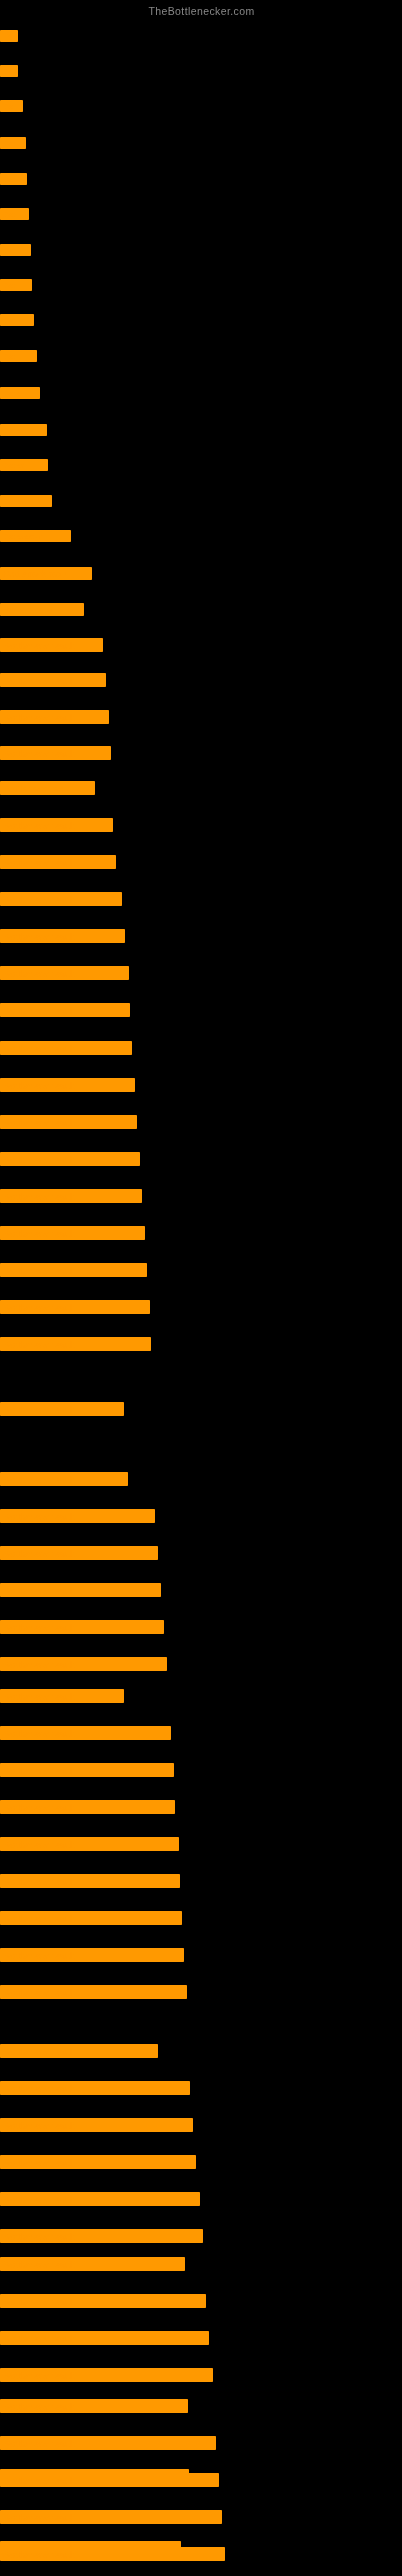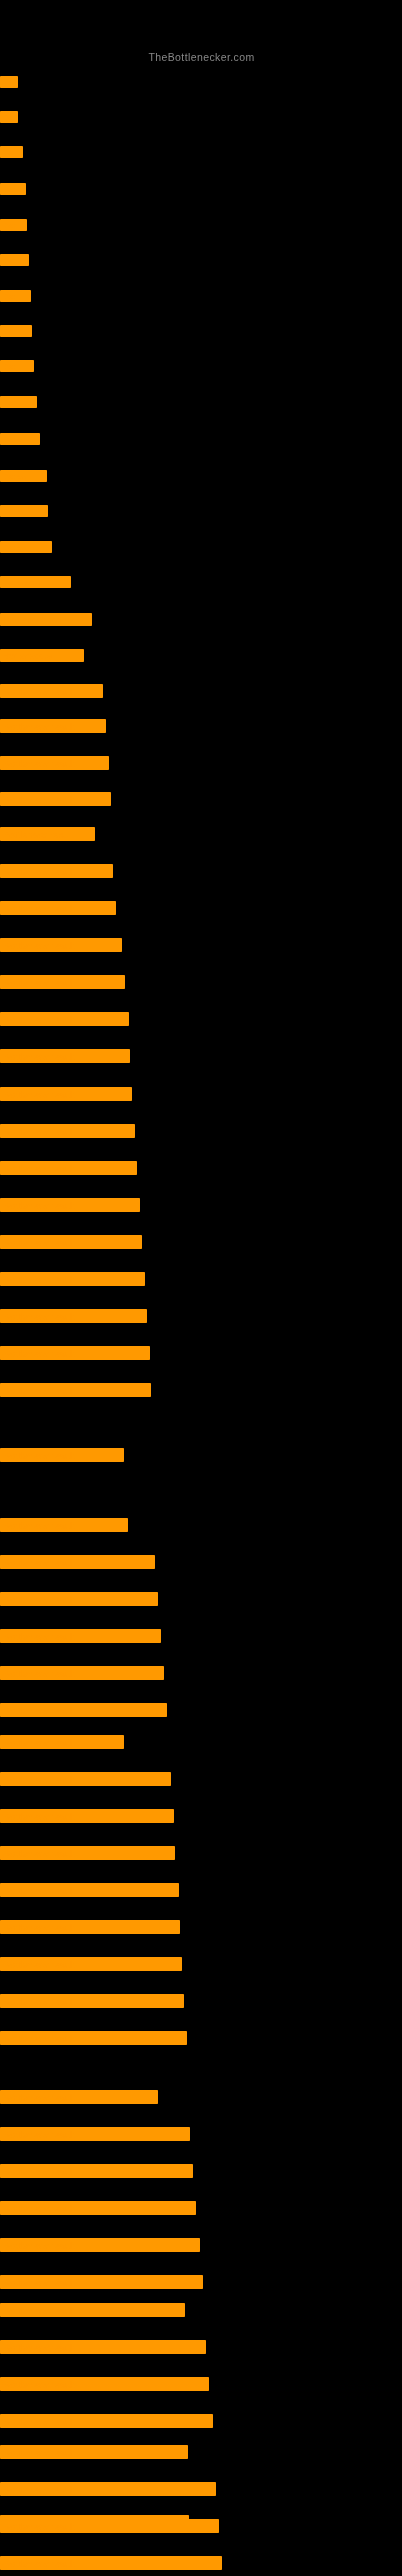--- a/index.html
+++ b/index.html
@@ -13,21 +13,20 @@
       min-height: 2576px;
       font-family: Arial, sans-serif;
       position: relative;
     }
     .site-title {
       color: #888;
       font-size: 10.5px;
       text-align: center;
       padding: 4.8px 0 3.2px 0;
       letter-spacing: 0.4px;
-      margin-top: 46px;
     }
     .bar-label {
       color: #f90;
       background-color: #f90;
       font-size: 8.9px;
       white-space: nowrap;
       overflow: hidden;
       padding: 1.6px 3.2px;
       border-radius: 0.8px;
       display: inline-block;

